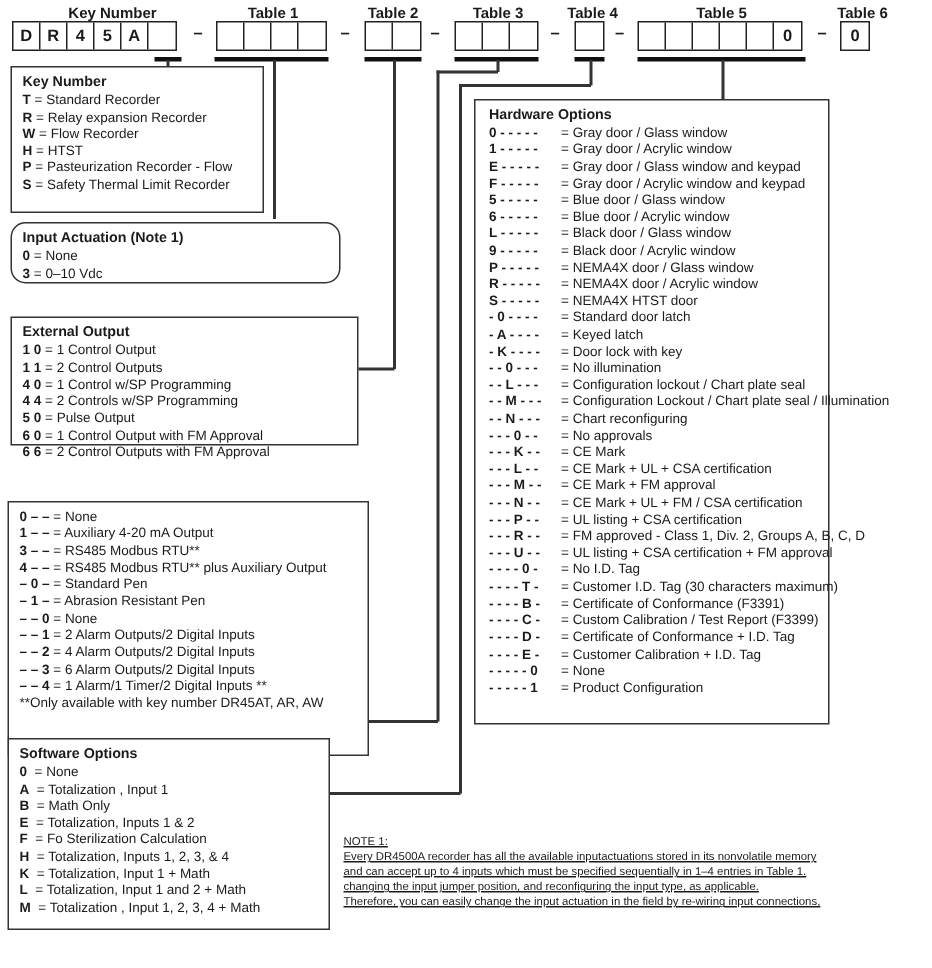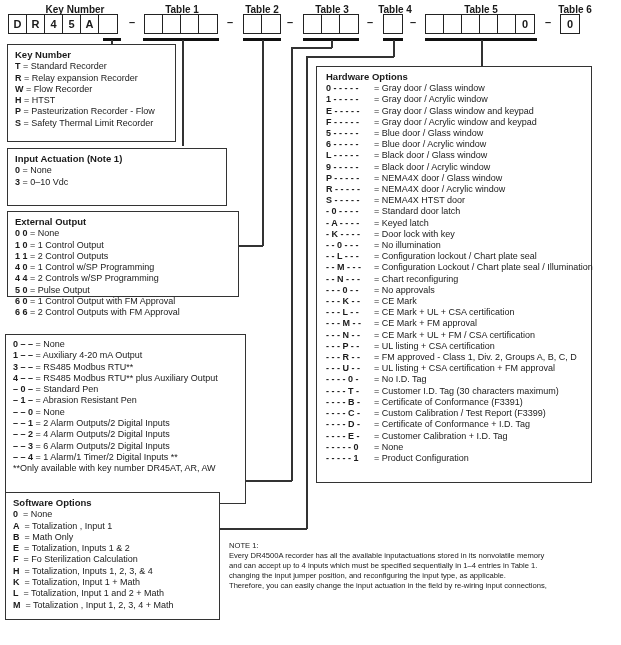--- a/index.html
+++ b/index.html
@@ -107,29 +107,28 @@
 <div class="box" style="left:7px; top:44px; width:169px; height:98px;">
   <div class="box-title">Key Number</div>
   <div class="row"><span class="code">T</span>&nbsp;<span>=  Standard Recorder</span></div>
   <div class="row"><span class="code">R</span>&nbsp;<span>=  Relay expansion Recorder</span></div>
   <div class="row"><span class="code">W</span>&nbsp;<span>= Flow Recorder</span></div>
   <div class="row"><span class="code">H</span>&nbsp;<span>=  HTST</span></div>
   <div class="row"><span class="code">P</span>&nbsp;<span>=  Pasteurization Recorder - Flow</span></div>
   <div class="row"><span class="code">S</span>&nbsp;<span>=  Safety Thermal Limit Recorder</span></div>
 </div>
 
-<div class="box" style="left:7px; top:148px; width:220px; height:58px;">
+<div class="box" style="left:7px; top:148px; width:220px; height:41px;border-radius:10px;">
   <div class="box-title">Input Actuation (Note 1)</div>
   <div class="row"><span class="code">0</span>&nbsp;<span>= None</span></div>
   <div class="row"><span class="code">3</span>&nbsp;<span>= 0–10 Vdc</span></div>
 </div>
 
 <div class="box" style="left:7px; top:211px; width:232px; height:86px;">
   <div class="box-title">External Output</div>
-  <div class="row"><span class="code">0 0</span>&nbsp;<span>= None</span></div>
   <div class="row"><span class="code">1 0</span>&nbsp;<span>= 1 Control Output</span></div>
   <div class="row"><span class="code">1 1</span>&nbsp;<span>= 2 Control Outputs</span></div>
   <div class="row"><span class="code">4 0</span>&nbsp;<span>= 1 Control w/SP Programming</span></div>
   <div class="row"><span class="code">4 4</span>&nbsp;<span>= 2 Controls w/SP Programming</span></div>
   <div class="row"><span class="code">5 0</span>&nbsp;<span>= Pulse Output</span></div>
   <div class="row"><span class="code">6 0</span>&nbsp;<span>= 1 Control Output with FM Approval</span></div>
   <div class="row"><span class="code">6 6</span>&nbsp;<span>= 2 Control Outputs with FM Approval</span></div>
 </div>
 
 <div class="box" style="left:5px; top:334px; width:241px; height:170px;">
@@ -153,21 +152,21 @@
   <div class="row"><span class="code">A</span>&nbsp;<span> = Totalization , Input 1</span></div>
   <div class="row"><span class="code">B</span>&nbsp;<span> = Math Only</span></div>
   <div class="row"><span class="code">E</span>&nbsp;<span> = Totalization, Inputs 1 &amp; 2</span></div>
   <div class="row"><span class="code">F</span>&nbsp;<span> = Fo Sterilization Calculation</span></div>
   <div class="row"><span class="code">H</span>&nbsp;<span> = Totalization, Inputs 1, 2, 3, &amp; 4</span></div>
   <div class="row"><span class="code">K</span>&nbsp;<span> = Totalization, Input 1 + Math</span></div>
   <div class="row"><span class="code">L</span>&nbsp;<span> = Totalization, Input 1 and 2 + Math</span></div>
   <div class="row"><span class="code">M</span>&nbsp;<span> = Totalization , Input 1, 2, 3, 4 + Math</span></div>
 </div>
 
-<div class="box hw" style="left:316px; top:66px; width:276px; height:417px; padding-left:9px;">
+<div class="box hw" style="left:316px; top:66px; width:237px; height:417px; padding-left:9px;">
   <div class="box-title">Hardware Options</div>
   <div id="hw-list">
       <div class="row"><span class="code">0 - - - - -</span><span>= Gray door / Glass window</span></div>
       <div class="row"><span class="code">1 - - - - -</span><span>= Gray door / Acrylic window</span></div>
       <div class="row"><span class="code">E - - - - -</span><span>= Gray door / Glass window and keypad</span></div>
       <div class="row"><span class="code">F - - - - -</span><span>= Gray door / Acrylic window and keypad</span></div>
       <div class="row"><span class="code">5 - - - - -</span><span>= Blue door / Glass window</span></div>
       <div class="row"><span class="code">6 - - - - -</span><span>= Blue door / Acrylic window</span></div>
       <div class="row"><span class="code">L - - - - -</span><span>= Black door / Glass window</span></div>
       <div class="row"><span class="code">9 - - - - -</span><span>= Black door / Acrylic window</span></div>
@@ -193,19 +192,19 @@
       <div class="row"><span class="code">- - - - T -</span><span>= Customer I.D. Tag (30 characters maximum)</span></div>
       <div class="row"><span class="code">- - - - B -</span><span>= Certificate of Conformance (F3391)</span></div>
       <div class="row"><span class="code">- - - - C -</span><span>= Custom Calibration / Test Report (F3399)</span></div>
       <div class="row"><span class="code">- - - - D -</span><span>= Certificate of Conformance + I.D. Tag</span></div>
       <div class="row"><span class="code">- - - - E -</span><span>= Customer Calibration + I.D. Tag</span></div>
       <div class="row"><span class="code">- - - - - 0</span><span>= None</span></div>
       <div class="row"><span class="code">- - - - - 1</span><span>= Product Configuration</span></div>
     </div>
 </div>
 
-<div class="note" style="left:229px; top:541px;">
+<div class="note" style="left:229px; top:556px;text-decoration:underline;">
   <div>NOTE 1:</div>
   <div>Every DR4500A recorder has all the available inputactuations  stored in its nonvolatile memory</div>
   <div>and can accept up to 4 inputs which must be specified sequentially in 1–4 entries in Table 1.</div>
   <div>changing the input jumper position, and reconfiguring the input type, as applicable.</div>
   <div>Therefore, you can easily change the input actuation in the field by re-wiring input connections,</div>
 </div>
 
 </body></html>

